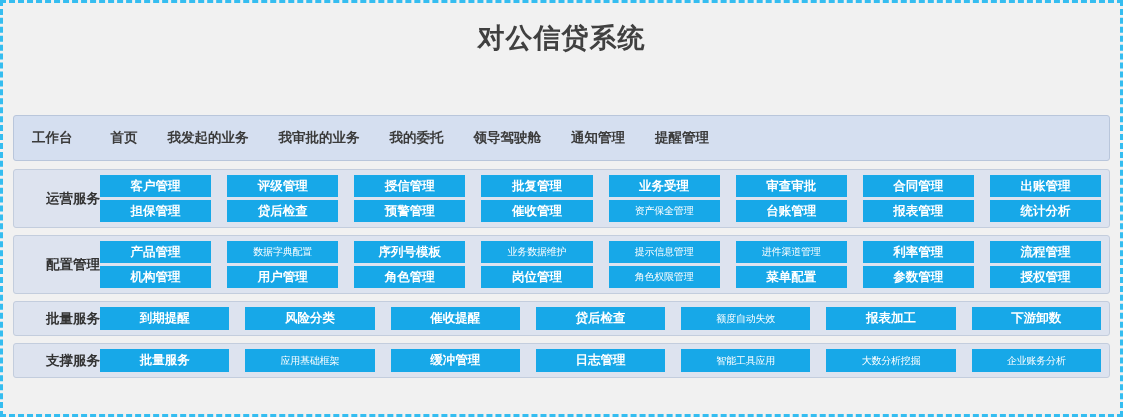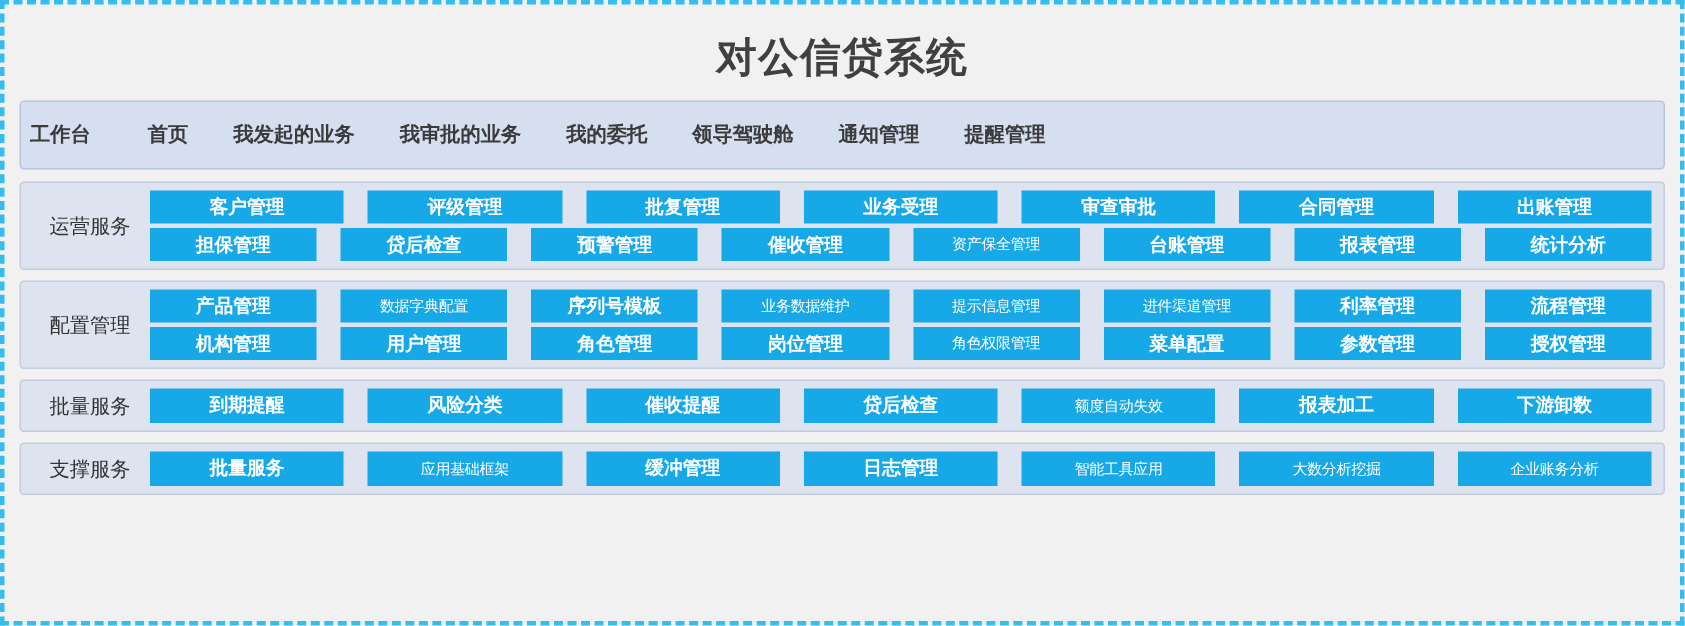--- a/index.html
+++ b/index.html
@@ -41,22 +41,23 @@
 
   
   .navbar {
     box-sizing: border-box;
     height: 46px;
     background: #d5dff0;
     border: 1px solid #b9c6db;
     border-radius: 3px;
     display: flex;
     align-items: center;
-    padding-left: 6px;
+    padding-left: 18px;
     margin-bottom: 8px;
+    margin-top: 48px;
   }
   .nav-item {
     font-size: 13.5px;
     font-weight: bold;
     color: #3b3b3b;
     margin-right: 30px;
     white-space: nowrap;
     cursor: pointer;
   }
   .nav-item.first { margin-right: 38px; }
@@ -68,23 +69,23 @@
     border: 1px solid #c3cddd;
     border-radius: 3px;
     display: flex;
     align-items: center;
     padding: 5px 8px 5px 6px;
     margin-bottom: 7px;
   }
   .panel-label {
     flex: 0 0 80px;
     font-size: 13.5px;
-    font-weight: normal;
+    font-weight: bold;
     color: #333333;
-    text-align: center;
+    text-align: right;
     white-space: nowrap;
   }
   .panel-grid {
     flex: 1 1 auto;
     display: flex;
     flex-direction: column;
     gap: 3px;
   }
   .btn-row {
     display: flex;
@@ -132,20 +133,21 @@
       <div class="nav-item">提醒管理</div>
     </div>
 
   <div id="sections">
       <div class="panel">
         <div class="panel-label">运营服务</div>
         <div class="panel-grid">
           <div class="btn-row">
             <div class="btn">客户管理</div>
             <div class="btn">评级管理</div>
+            <div class="btn">授信管理</div>
             <div class="btn">批复管理</div>
             <div class="btn">业务受理</div>
             <div class="btn">审查审批</div>
             <div class="btn">合同管理</div>
             <div class="btn">出账管理</div>
           </div>
           <div class="btn-row">
             <div class="btn">担保管理</div>
             <div class="btn">贷后检查</div>
             <div class="btn">预警管理</div>

